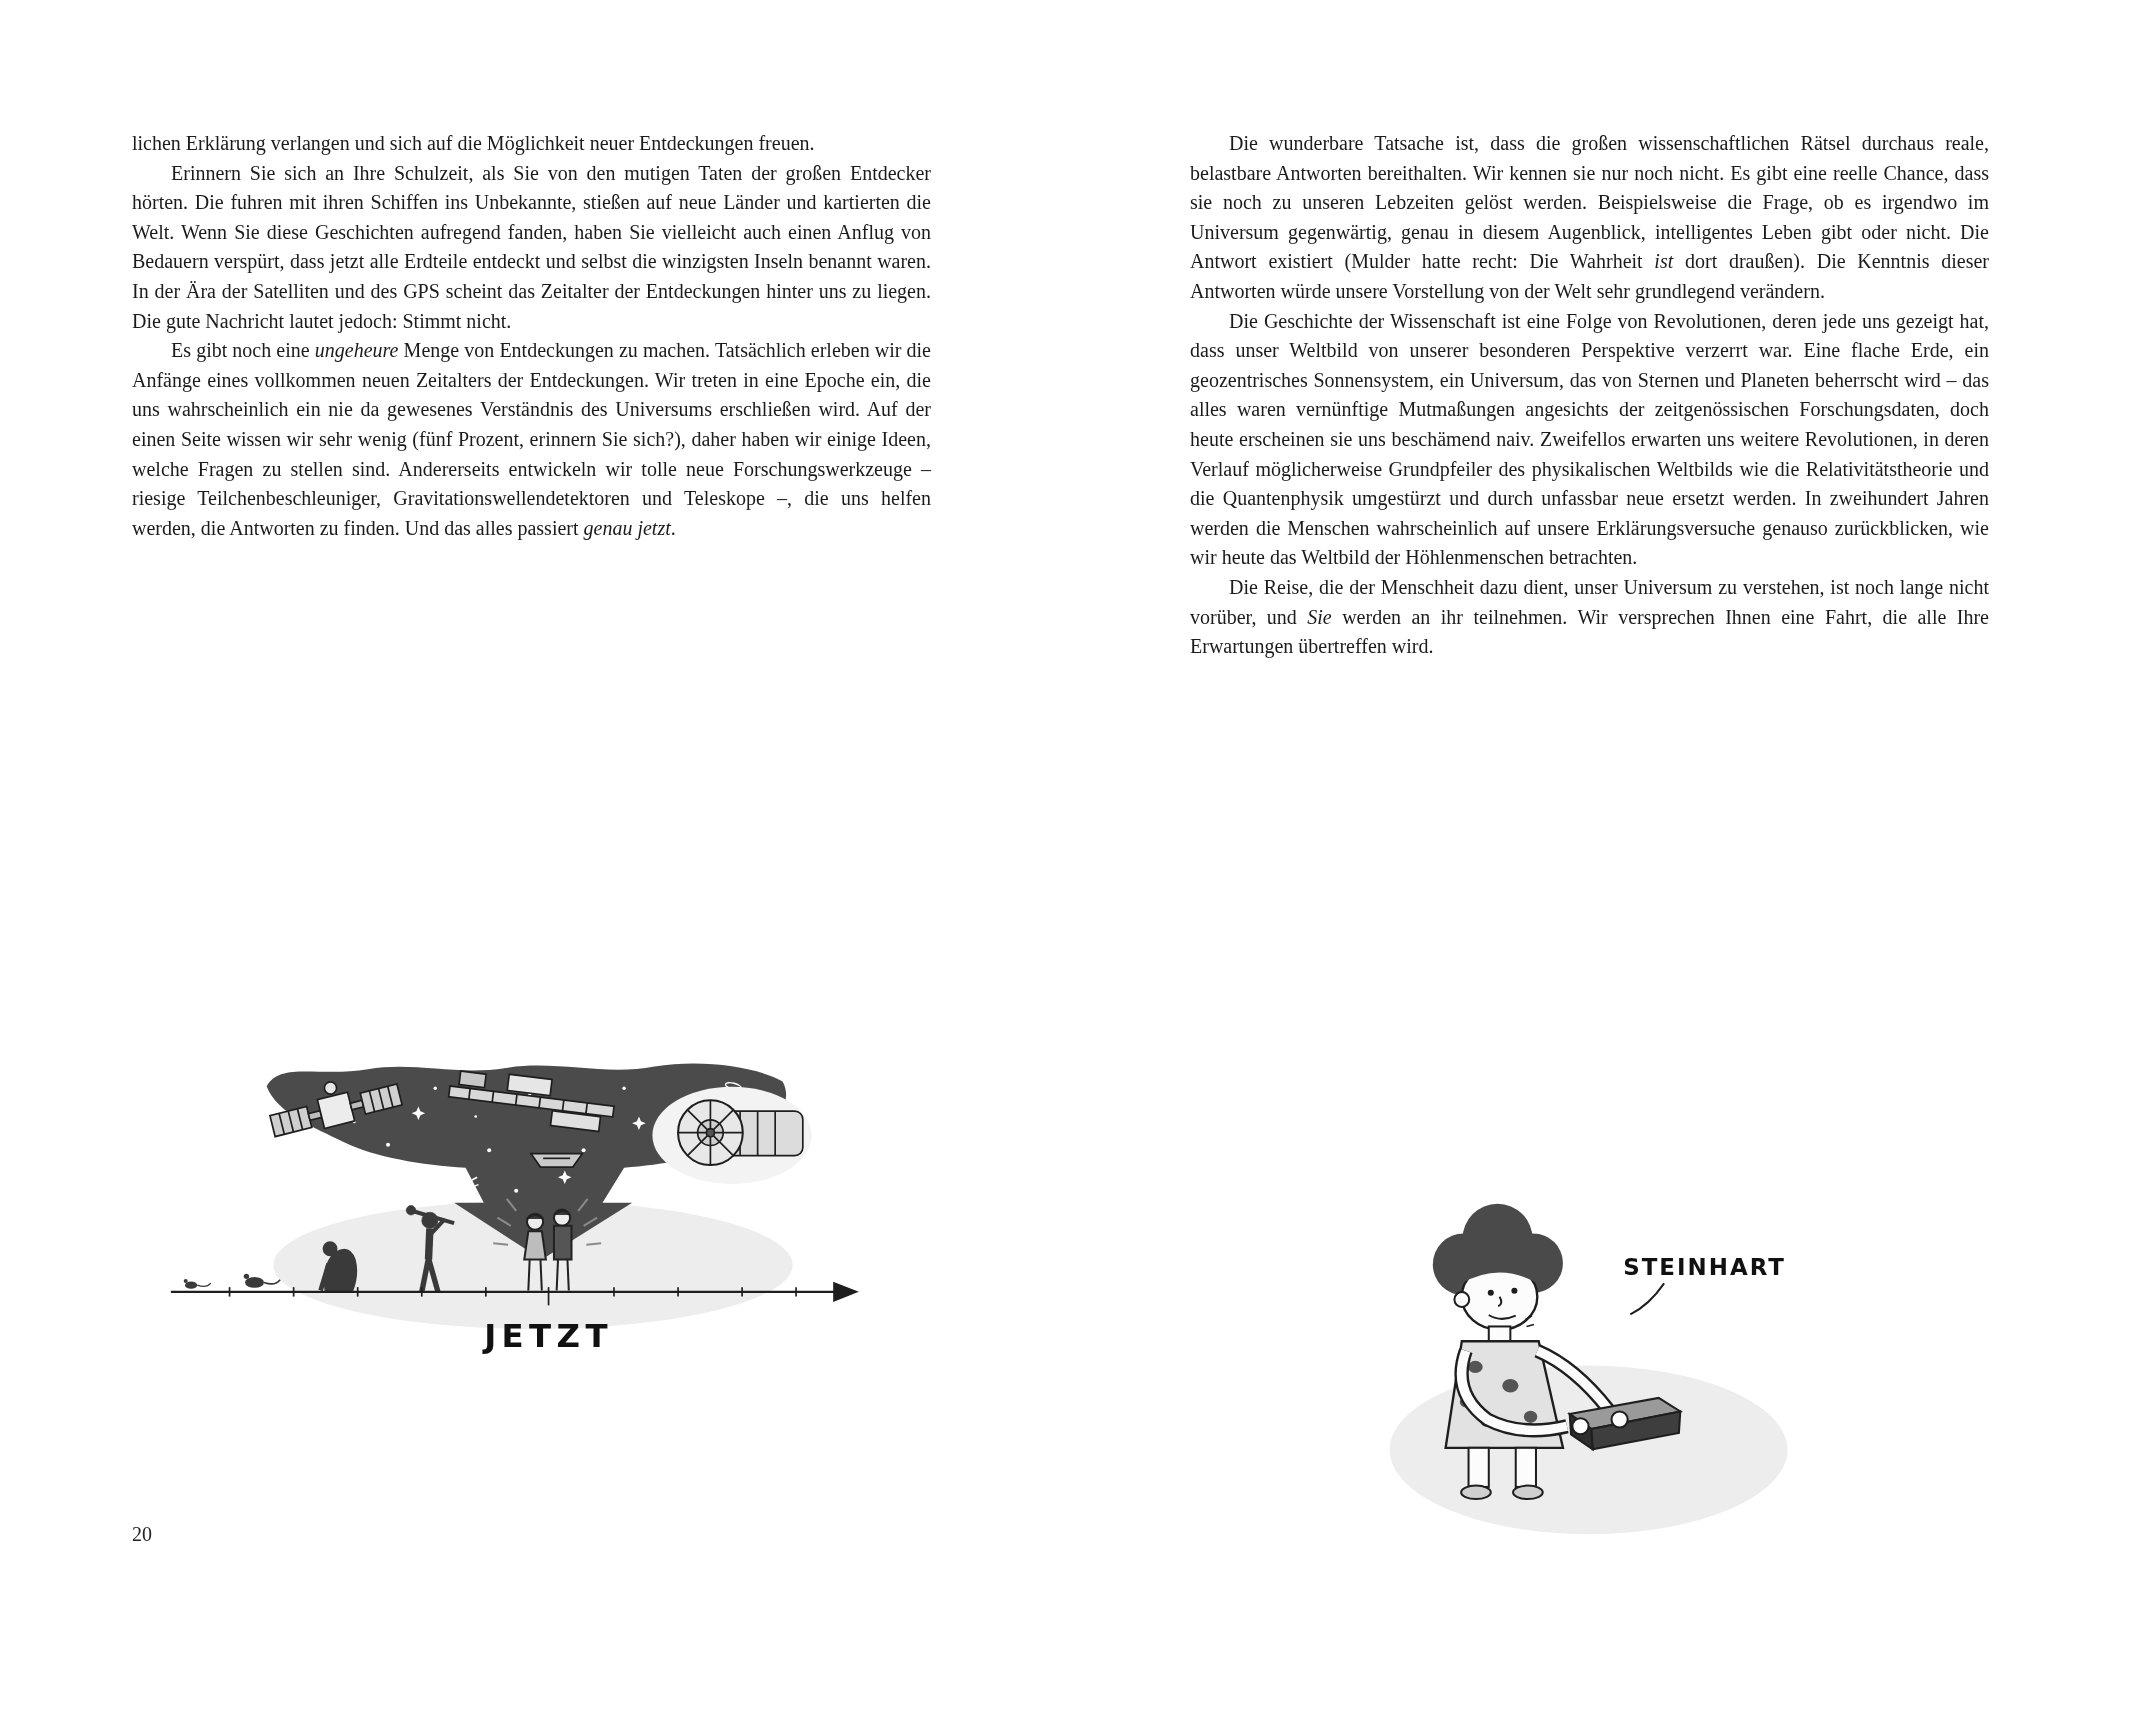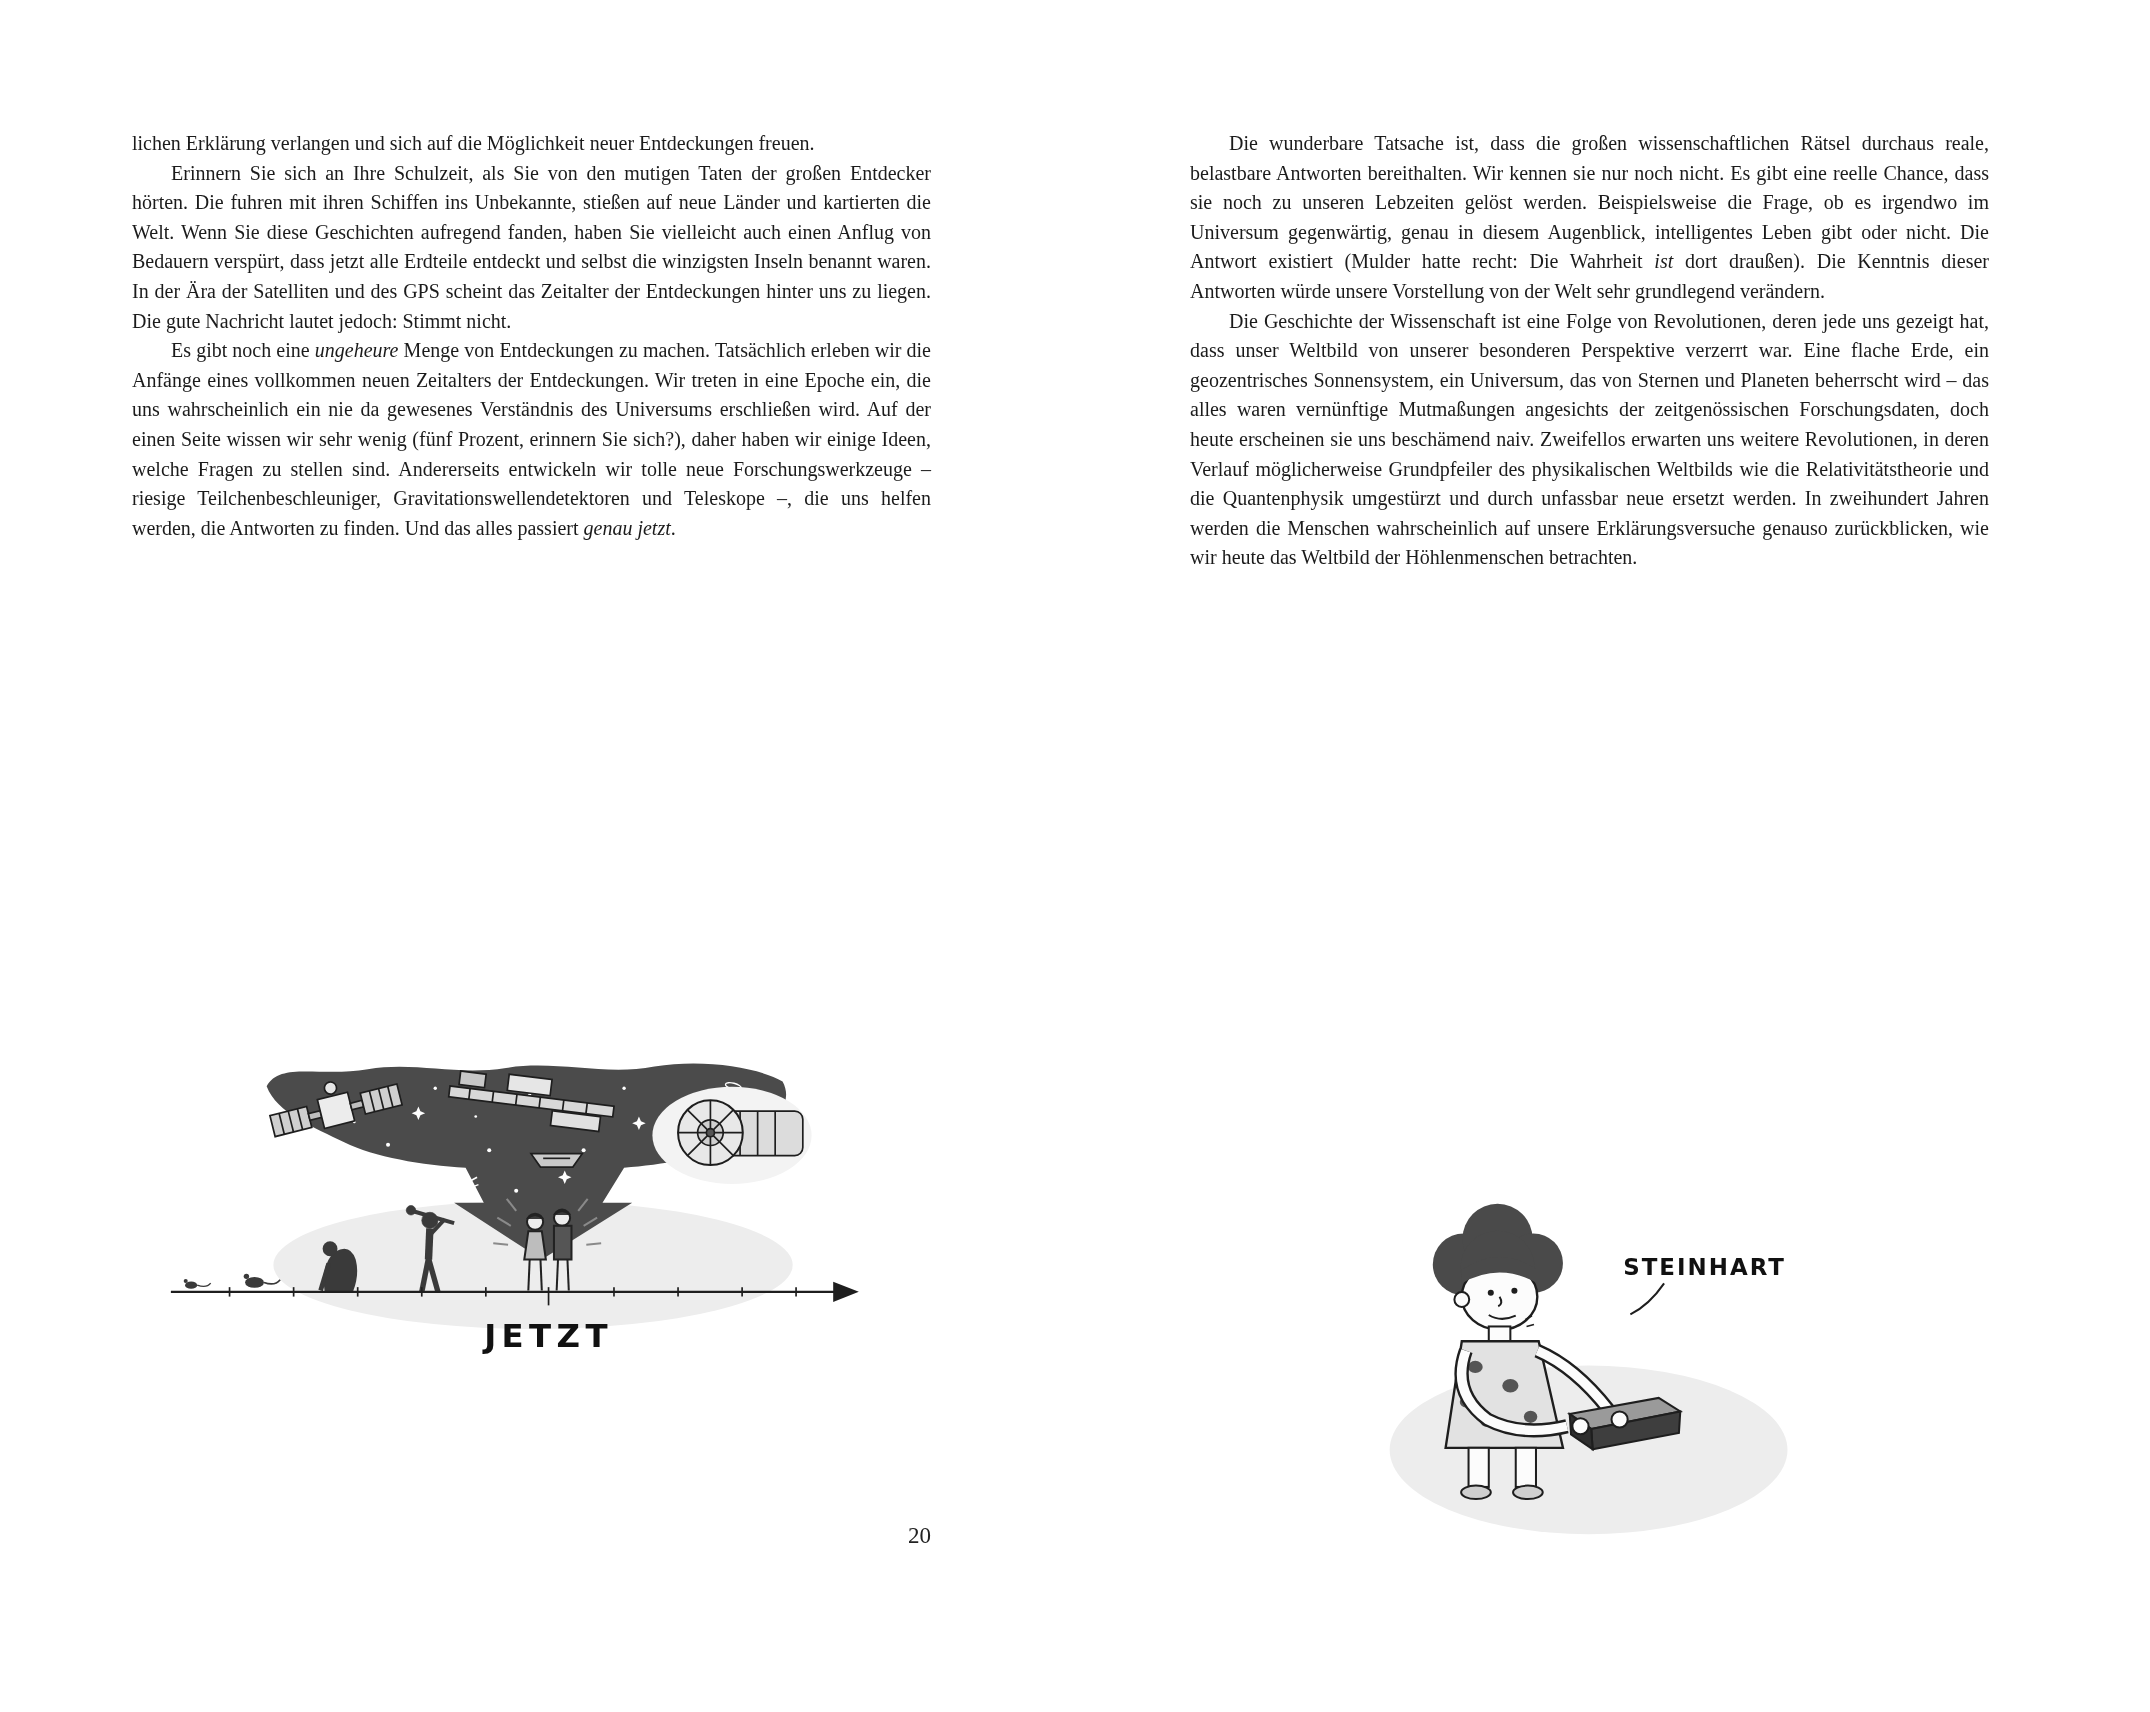--- a/index.html
+++ b/index.html
@@ -15,21 +15,21 @@
     font-size:20px;line-height:1.48;
     text-align:justify;
   }
   .col-left{left:132px;top:129px;}
   .col-right{left:1190px;top:129px;}
   p.para{margin:0;padding:0;}
   p.indent{text-indent:39px;font-family:Liberation Serif, serif;}
   .it{font-style:italic;}
   .pagenum{
     position:absolute;left:132px;top:1523px;width:799px;
-    text-align:right;font-size:23px;color:#222;
+    text-align:left;font-size:20px;color:#222;
   }
   svg.illus-left{position:absolute;left:152px;top:1049px;width:725px;height:334px;}
   svg.illus-right{position:absolute;left:1386px;top:1197px;width:422px;height:354px;}
   .hand-label{
     font-family:"DejaVu Sans", sans-serif;
     font-weight:bold;fill:#111;
   }
   .label-jetzt{font-size:48px;letter-spacing:8px;}
   .label-stein{font-size:34px;letter-spacing:3px;}
 </style>
@@ -205,20 +205,21 @@
       <text x="588" y="442" text-anchor="middle" class="hand-label label-jetzt">JETZT</text>
     </svg>
 
     <div class="pagenum">20</div>
   </div>
 
   <div>
     <div class="text-col col-right">
       <p class="para indent"><span>Die wunderbare Tatsache ist, dass die großen wissenschaftlichen Rätsel durchaus reale, belastbare Antworten bereithalten. Wir kennen sie nur noch nicht. Es gibt eine reelle Chance, dass sie noch zu unseren Lebzeiten gelöst werden. Beispielsweise die Frage, ob es irgendwo im Universum gegenwärtig, genau in diesem Augenblick, intelligentes Leben gibt oder nicht. Die Antwort existiert (Mulder hatte recht: Die Wahrheit </span><span class="it">ist</span><span> dort draußen). Die Kenntnis dieser Antworten würde unsere Vorstellung von der Welt sehr grundlegend verändern.</span></p>
       <p class="para indent"><span>Die Geschichte der Wissenschaft ist eine Folge von Revolutionen, deren jede uns gezeigt hat, dass unser Weltbild von unserer besonderen Perspektive verzerrt war. Eine flache Erde, ein geozentrisches Sonnensystem, ein Universum, das von Sternen und Planeten beherrscht wird – das alles waren vernünftige Mutmaßungen angesichts der zeitgenössischen Forschungsdaten, doch heute erscheinen sie uns beschämend naiv. Zweifellos erwarten uns weitere Revolutionen, in deren Verlauf möglicherweise Grundpfeiler des physikalischen Weltbilds wie die Relativitätstheorie und die Quantenphysik umgestürzt und durch unfassbar neue ersetzt werden. In zweihundert Jahren werden die Menschen wahrscheinlich auf unsere Erklärungsversuche genauso zurückblicken, wie wir heute das Weltbild der Höhlenmenschen betrachten.</span></p>
+      <p class="para indent"><span>Die Reise, die der Menschheit dazu dient, unser Universum zu verstehen, ist noch lange nicht vorüber, und </span><span class="it">Sie</span><span> werden an ihr teilnehmen. Wir versprechen Ihnen eine Fahrt, die alle Ihre Erwartungen übertreffen wird.</span></p>
     </div>
 
     <svg class="illus-right" viewBox="0 0 625 525">
       <ellipse cx="300" cy="375" rx="295" ry="125" fill="#ededed"></ellipse>
 
       <g>
 
         <g fill="#4a4a4a">
           <circle cx="115" cy="100" r="46"></circle>
           <circle cx="165" cy="62" r="52"></circle>

